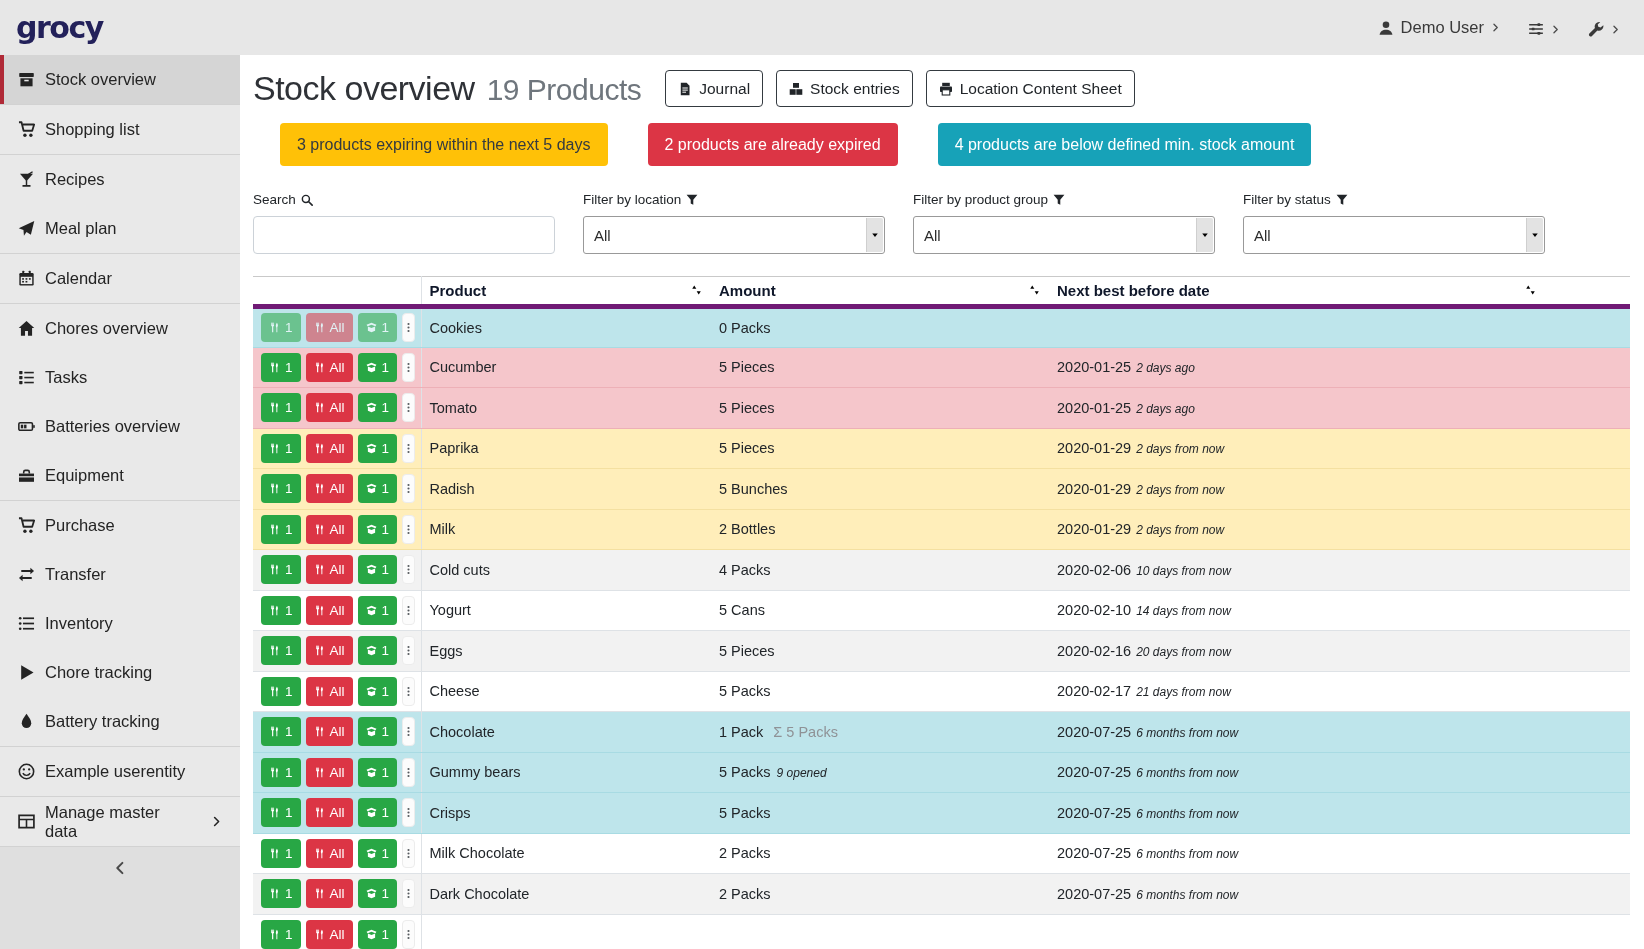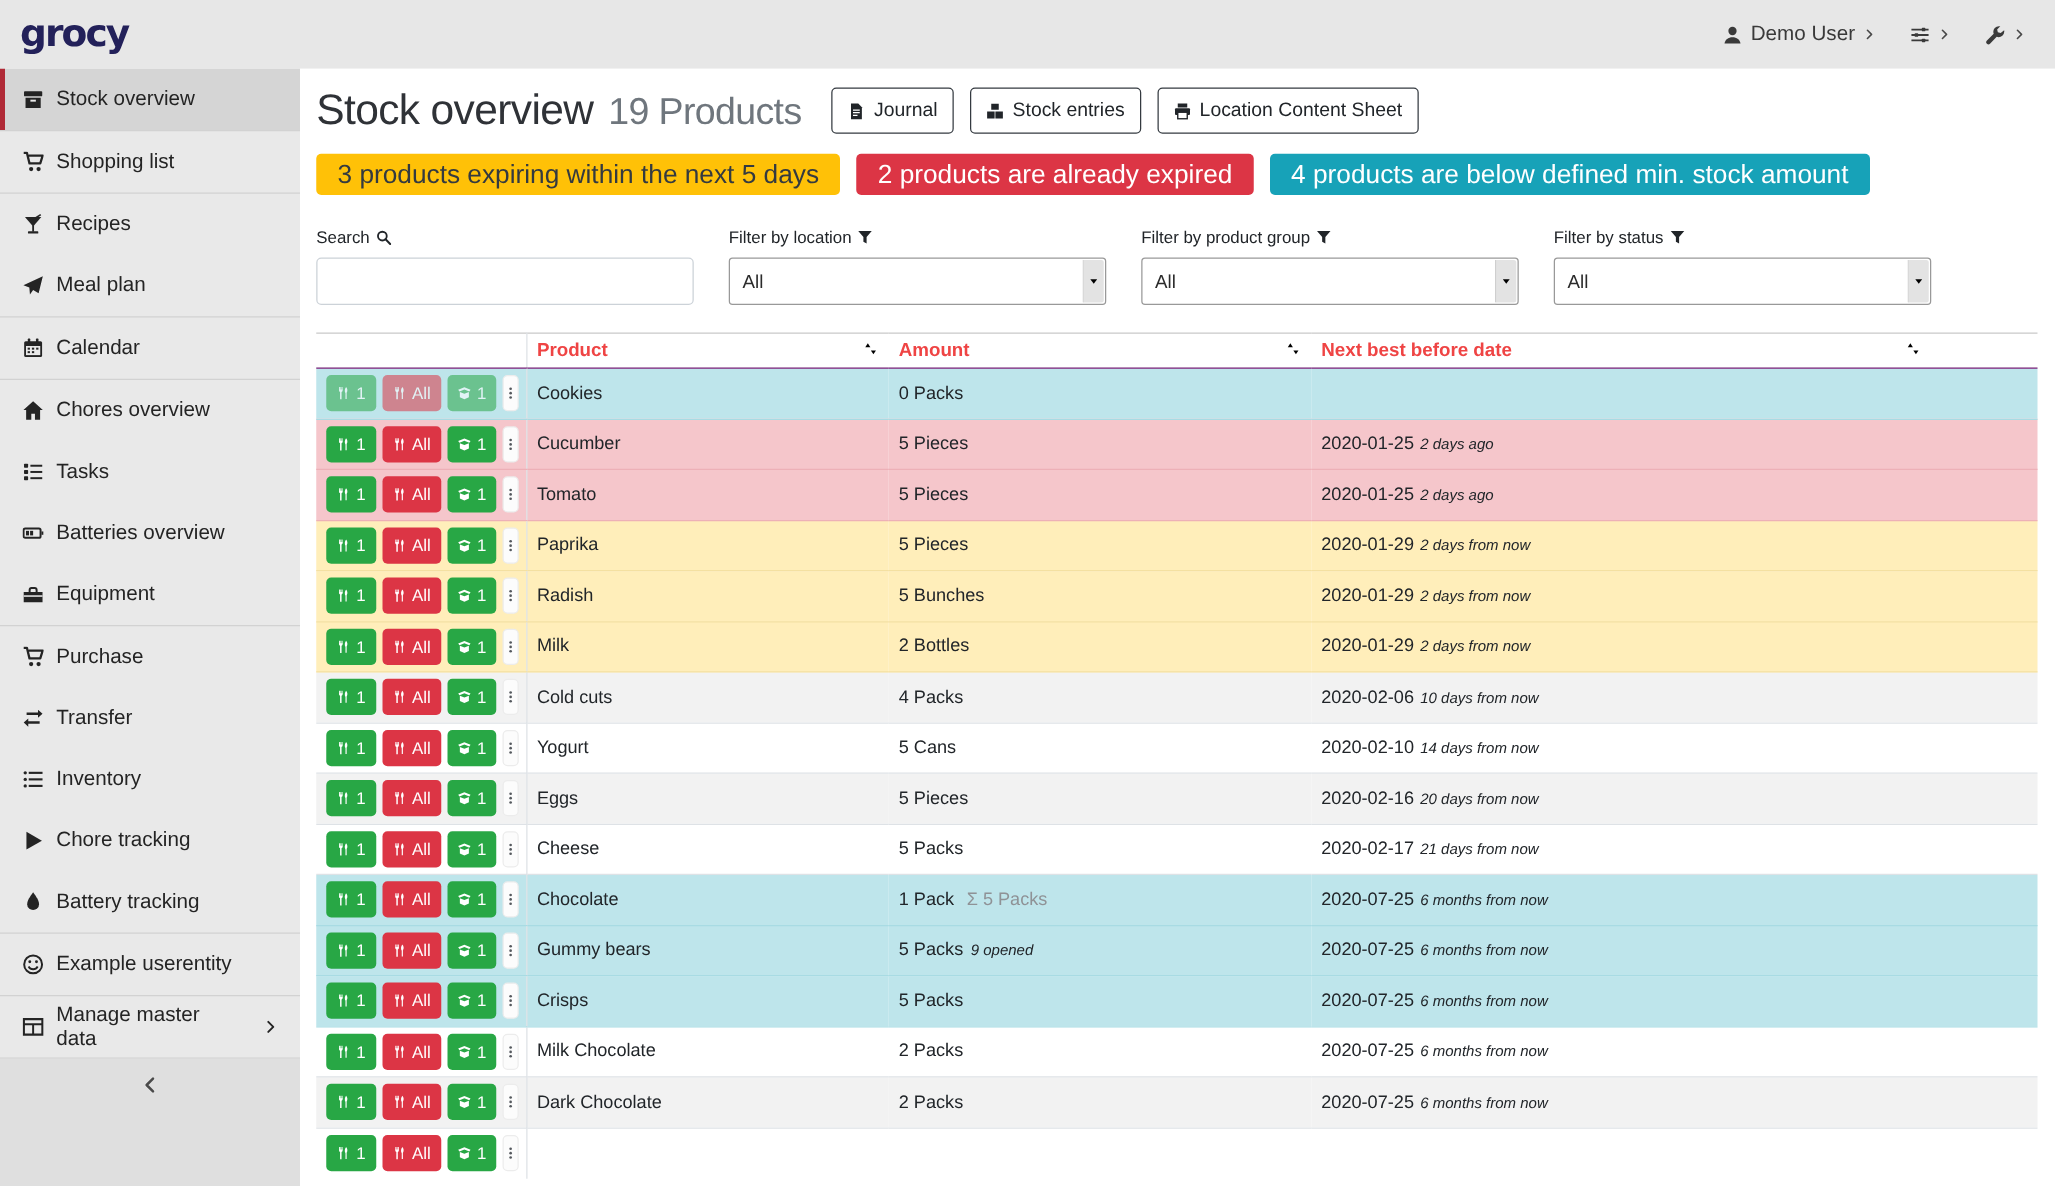--- a/index.html
+++ b/index.html
@@ -7,21 +7,21 @@
     font-family:"Liberation Sans", sans-serif; color:#212529; }
 
   .icon { display:inline-flex; align-items:center; justify-content:center; flex:0 0 auto; }
   .icon svg { display:block; fill:currentColor; }
 
   
   .topbar { height:55px; background:#e7e7e7; display:flex; align-items:center;
     justify-content:space-between; padding:0 24px 0 16px; }
   .logo { font-size:30px; font-weight:800; letter-spacing:-1.5px; color:#23215a;
     font-family:"DejaVu Sans", sans-serif; cursor:pointer; }
-  .topbar-right { display:flex; align-items:center; gap:28px; color:#3a3a3a; }
+  .topbar-right { display:flex; align-items:flex-end; gap:28px; color:#3a3a3a; }
   .tb-item { display:flex; align-items:center; gap:7px; font-size:16.5px; cursor:pointer; }
   .tb-item .icon svg { width:16px; height:16px; }
   .tb-item .chev svg { width:9px; height:9px; }
   .tb-item .chev { color:#4a4a4a; }
 
   
   .app { display:flex; height:894px;border-radius:18px; }
   .sidebar { width:240px; background:#e9e9e9; display:flex; flex-direction:column; flex:0 0 240px; }
   .side-group { border-bottom:1px solid #d2d2d2; }
   .side-item { height:49px; display:flex; align-items:center; gap:9px;
@@ -44,44 +44,44 @@
     display:flex; align-items:baseline; gap:12px; white-space:nowrap; }
   .page-sub { font-size:30px; color:#6f767d; font-weight:400; }
   .page-actions { display:flex; gap:13px; }
   .btn-outline { display:inline-flex; align-items:center; gap:7px; height:37px;
     border:1px solid #343a40; border-radius:4px; background:#fff; padding:0 12px;
     font-size:15.5px; color:#212529; cursor:pointer; white-space:nowrap; }
   .btn-outline .icon svg { width:14px; height:14px; }
 
   
   .alerts { display:flex; gap:13px; margin-top:15px; }
-  .alert { height:33px; display:inline-flex; align-items:center; padding:0 17px;
-    border-radius:4px; font-size:21px; cursor:pointer; white-space:nowrap; }
+  .alert { height:43px; display:inline-flex; align-items:center; padding:0 17px;
+    border-radius:4px; font-size:16px; cursor:pointer; white-space:nowrap;margin-left:27px; }
 
   
   .filters { display:grid; grid-template-columns:repeat(4,1fr); column-gap:28px;
     margin-top:26px; padding-right:85px; }
   .filter-label { display:flex; align-items:center; gap:5px; font-size:13.5px;
     color:#212529; margin-bottom:9px; }
   .filter-label .icon svg { width:12px; height:12px; }
   .text-input { width:100%; height:38px; border:1px solid #ccd2d8; border-radius:4px;
     padding:0 10px; font-size:15px; color:#212529; outline:none; }
   .select { position:relative; height:38px; border:1px solid #999; border-radius:3px;
     background:#fff; display:flex; align-items:center; padding:0 24px 0 10px;
     font-size:15px; color:#2b2b2b; cursor:pointer; }
   .select .arrow { position:absolute; right:1px; top:1px; bottom:1px; width:17px;
     background:#e3e3e3; border-left:1px solid #cfcfcf; border-radius:0 2px 2px 0;
     display:flex; align-items:center; justify-content:center; color:#555; }
   .select .arrow svg { width:8px; height:8px; }
 
   
   table.stock { width:100%; border-collapse:collapse; table-layout:fixed; margin-top:22px; }
   col.c-act { width:168px; } col.c-prod { width:290px; } col.c-amt { width:338px; }
-  th { position:relative; text-align:left; font-size:15px; font-weight:700; color:#ef4444;
-    padding:5px 8px; border-top:1px solid #c9c9c9; border-bottom:1px solid #701a75;
+  th { position:relative; text-align:left; font-size:15px; font-weight:700; color:#0f172a;
+    padding:5px 8px; border-top:1px solid #c9c9c9; border-bottom:5px solid #701a75;
     cursor:pointer; }
   th.actions-col { cursor:default; border-right:1px solid #dee2e6; }
   th .sort { position:absolute; right:8px; top:50%; transform:translateY(-50%); color:#cdd2d6; }
   th .sort svg { width:13px; height:13px; }
   th.date-col .sort { right:93px; }
   td { padding:0 8px; border-bottom:1px solid #dee2e6; font-size:14.5px; color:#212529;
     height:40.5px; vertical-align:middle; background:#fff; }
   td.actions-cell-td { border-right:1px solid #dee2e6; }
   tr.stripe td { background:#f2f2f2; }
   tr.hl-info td { background:#bee5eb; border-bottom-color:#a8dbe3; }

